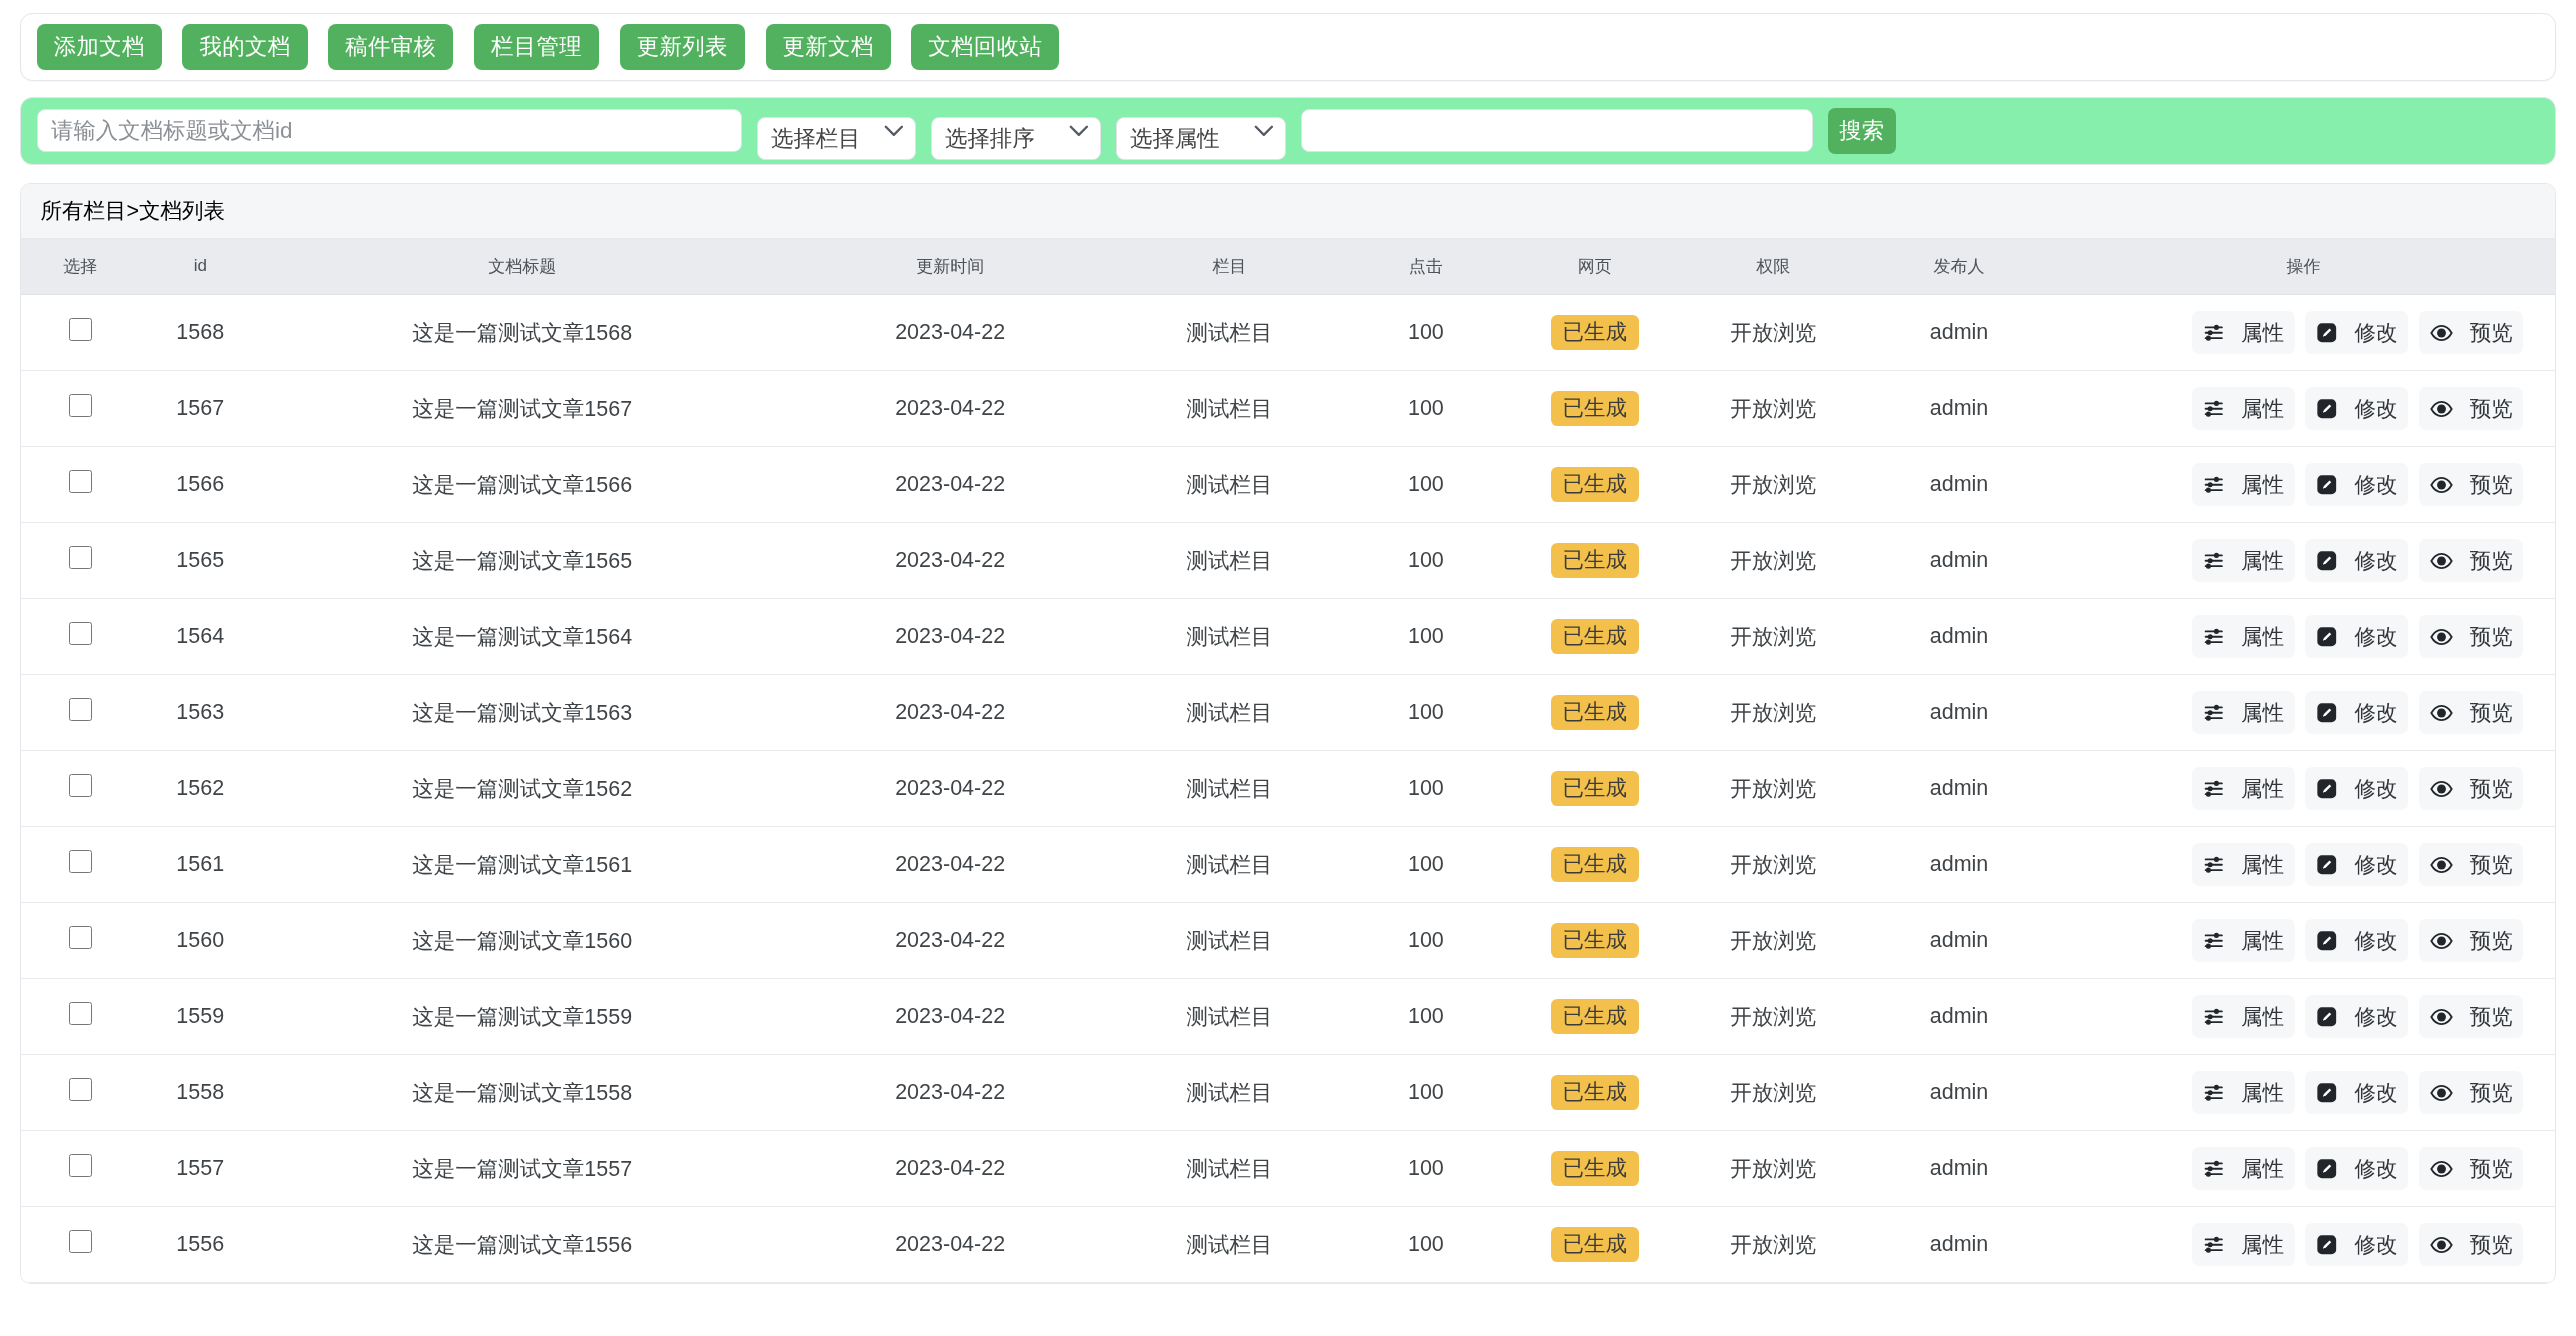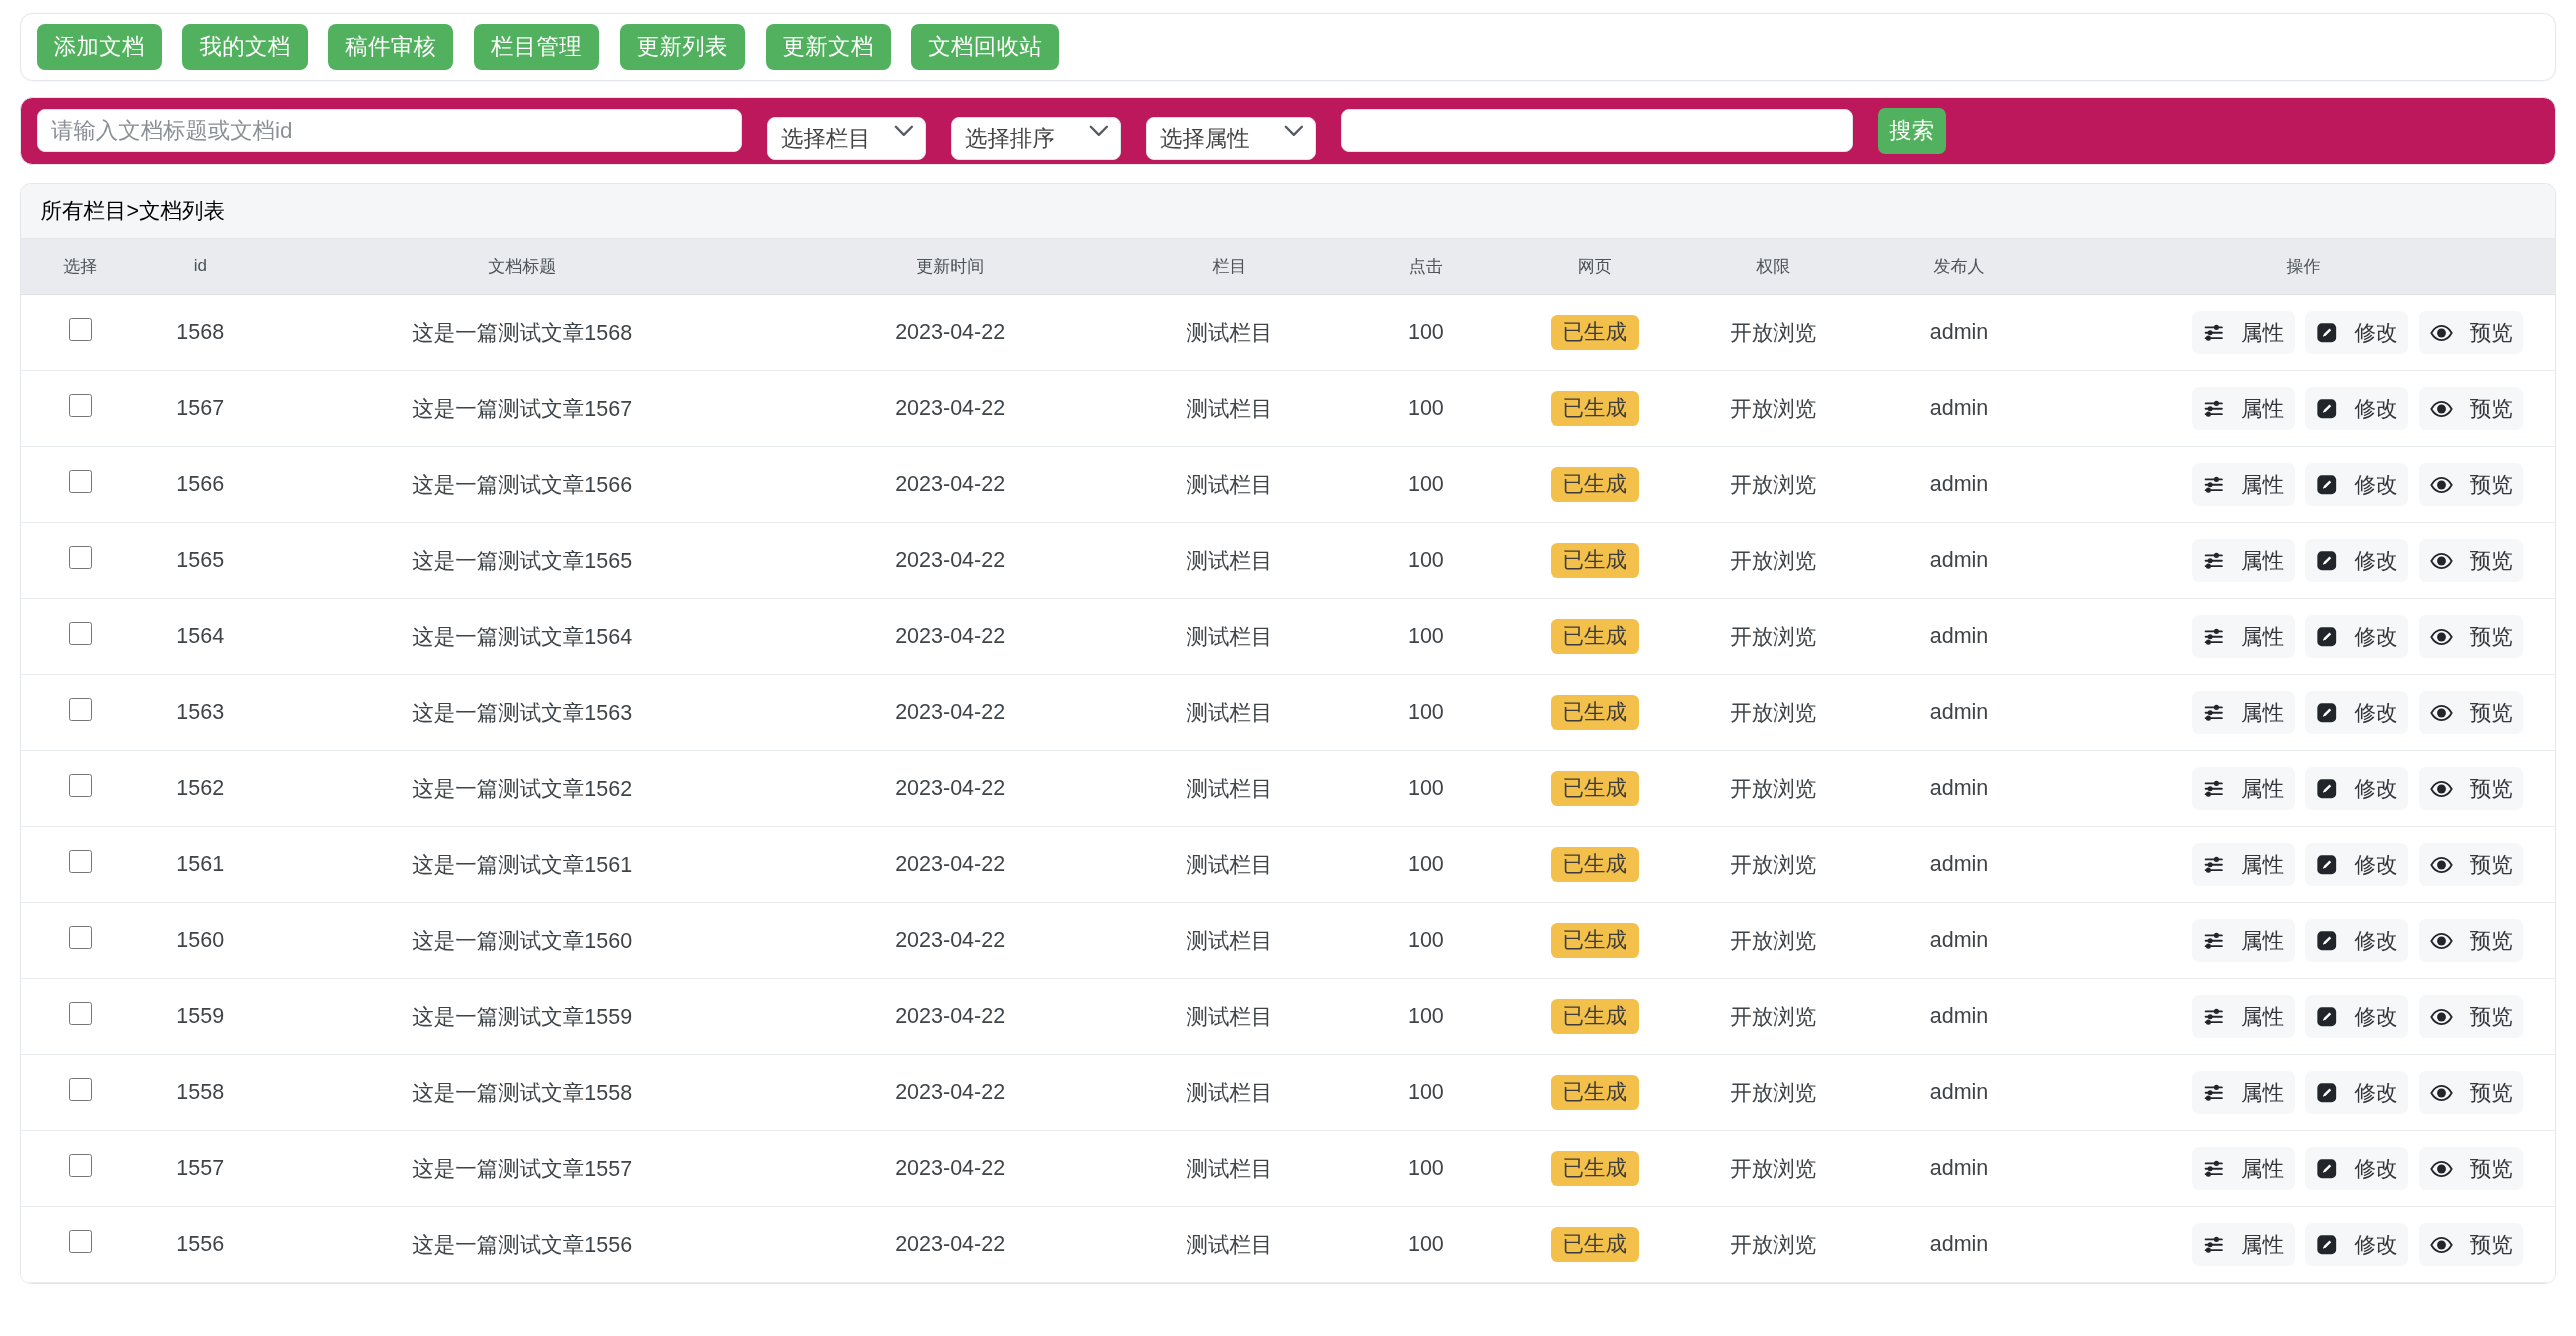--- a/index.html
+++ b/index.html
@@ -42,27 +42,27 @@
     height: 46px;
     line-height: 46px;
     cursor: pointer;
     white-space: nowrap;
     letter-spacing: 0.4px;
   }
 
   
   .search-panel {
     margin: 16px 19.7px 0 19.7px;
-    background: #be185d;
+    background: #86efac;
     border: 0.9px solid #e3e6eb;
     border-radius: 12.5px;
     padding: 13.4px 16px;
     display: flex;
     align-items: center;
-    gap: 25px;
+    gap: 15px;
     height: 68px;
   }
   .txt-input {
     height: 43px;
     border: 0.9px solid #dfe2e6;
     border-radius: 8px;
     background: #ffffff;
     font-size: 22.4px;
     font-family: "Liberation Sans", "DejaVu Sans", sans-serif;
     padding: 0 13.4px;

